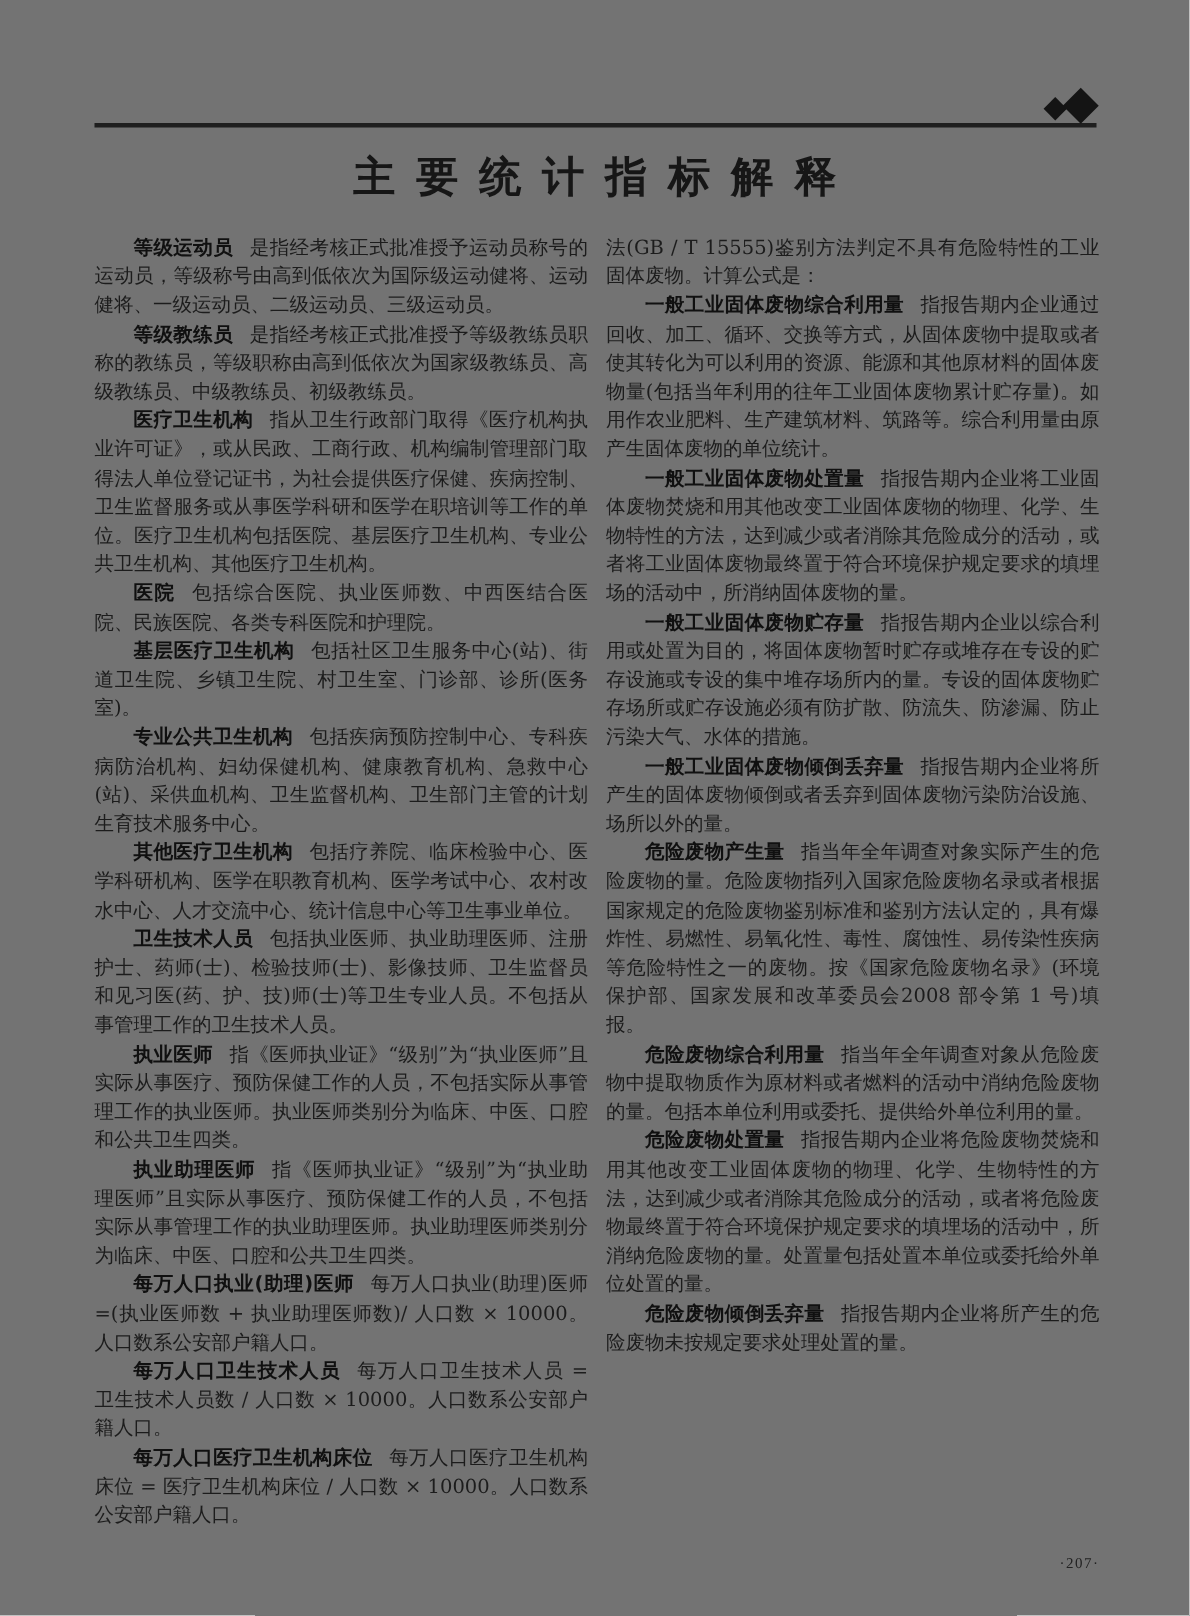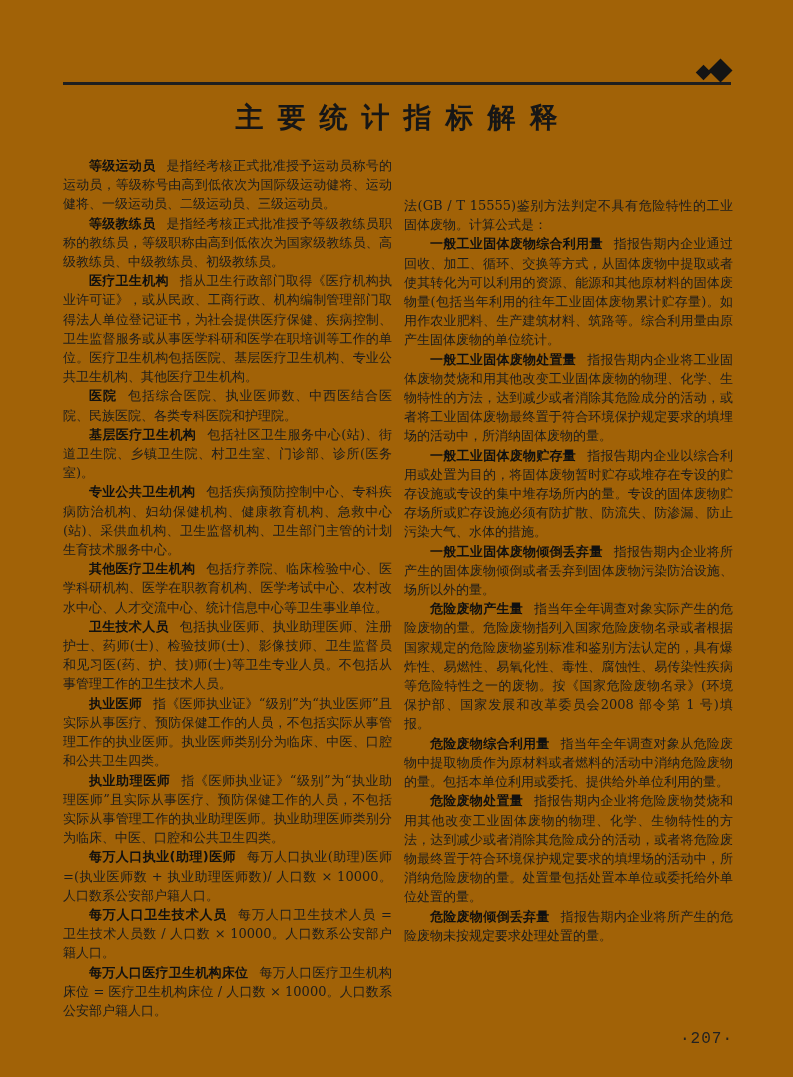--- a/index.html
+++ b/index.html
@@ -1,17 +1,17 @@
 <!DOCTYPE html>
 <html><head>
 <meta charset="utf-8">
 <style>
   html,body { margin:0; padding:0; background:#ffffff; }
   .page {
-    position:relative; width:793px; height:1077px; background:#a16207;
+    position:relative; width:793px; height:1077px; background:#737373;
     overflow:hidden; font-family:"DejaVu Serif","Liberation Serif",serif;
     color:#1a1a1a;
   }
   .header-rule {
     position:absolute; left:63px; top:82px; width:668px; height:3px;
     background:#1f1f1f;
   }
   .diamond { position:absolute; background:#141414; transform:rotate(45deg); }
   .diamond.small { width:11px; height:11px; left:698px; top:67px; }
   .diamond.large { width:17px; height:17px; left:712px; top:62px; }
@@ -24,29 +24,29 @@
   .columns {
     position:absolute; top:156px; left:63px; width:670px;
     display:flex; gap:12px;
   }
   .col {
     width:329px; font-size:13px; line-height:19.2px;
     text-align:justify; text-justify:inter-character;
     word-break:break-all; color:#1c1c1c;
   }
   .para { margin:0; text-indent:2em; }
-  .para.no-indent { text-indent:0;margin-top:40px; }
+  .para.no-indent { text-indent:0; }
   .term {
     font-family:"DejaVu Sans","Liberation Sans",sans-serif;
     font-weight:700; color:#101010; margin-right:0.85em;
   }
   .pagenum {
     position:absolute; right:60px; bottom:29px;
-    font-size:16px; letter-spacing:1px; color:#222;
-    font-family:Liberation Mono, monospace;
+    font-size:10px; letter-spacing:1px; color:#222;
+    font-family:Liberation Serif, serif;
     margin-top:24px;
   }
 </style>
 </head>
 <body>
 
 <div class="page">
   <div class="header-rule"></div>
   <span class="diamond small"></span>
   <span class="diamond large"></span>

